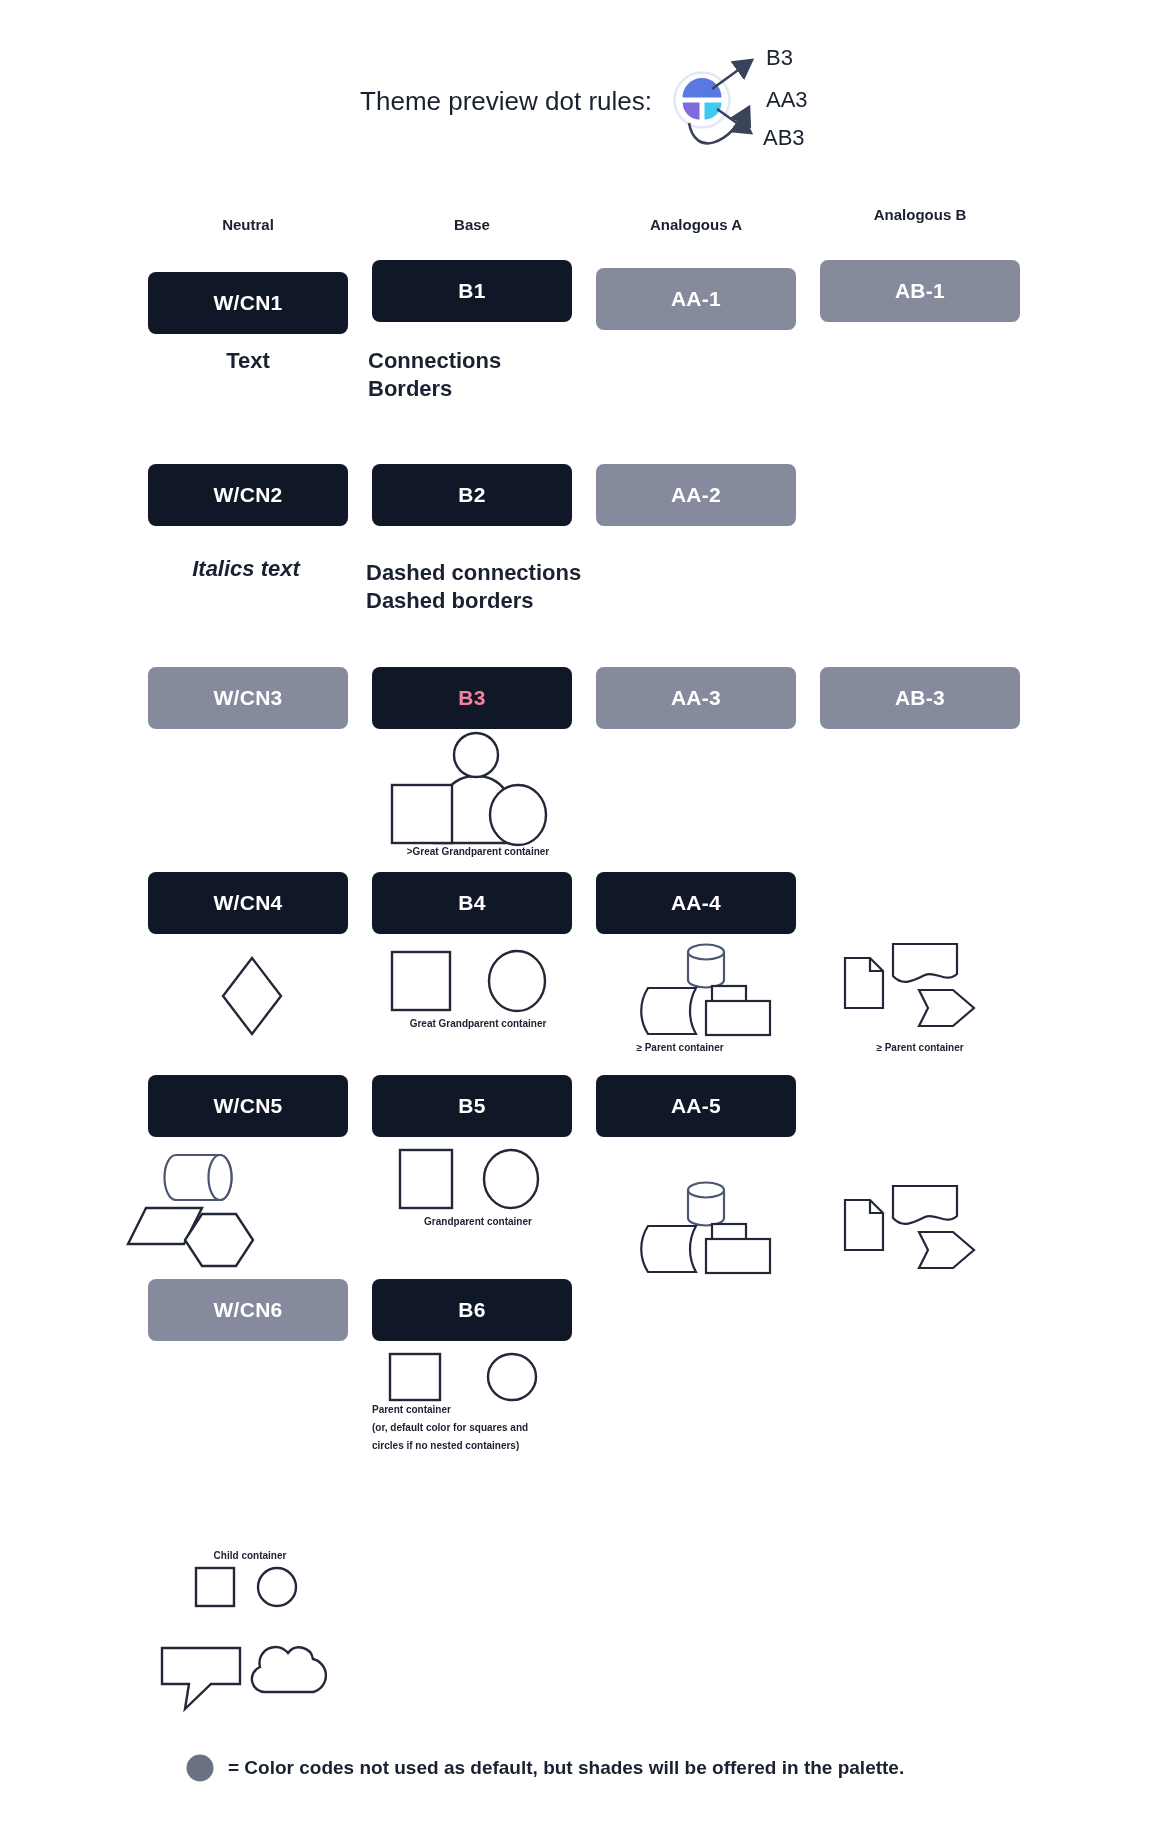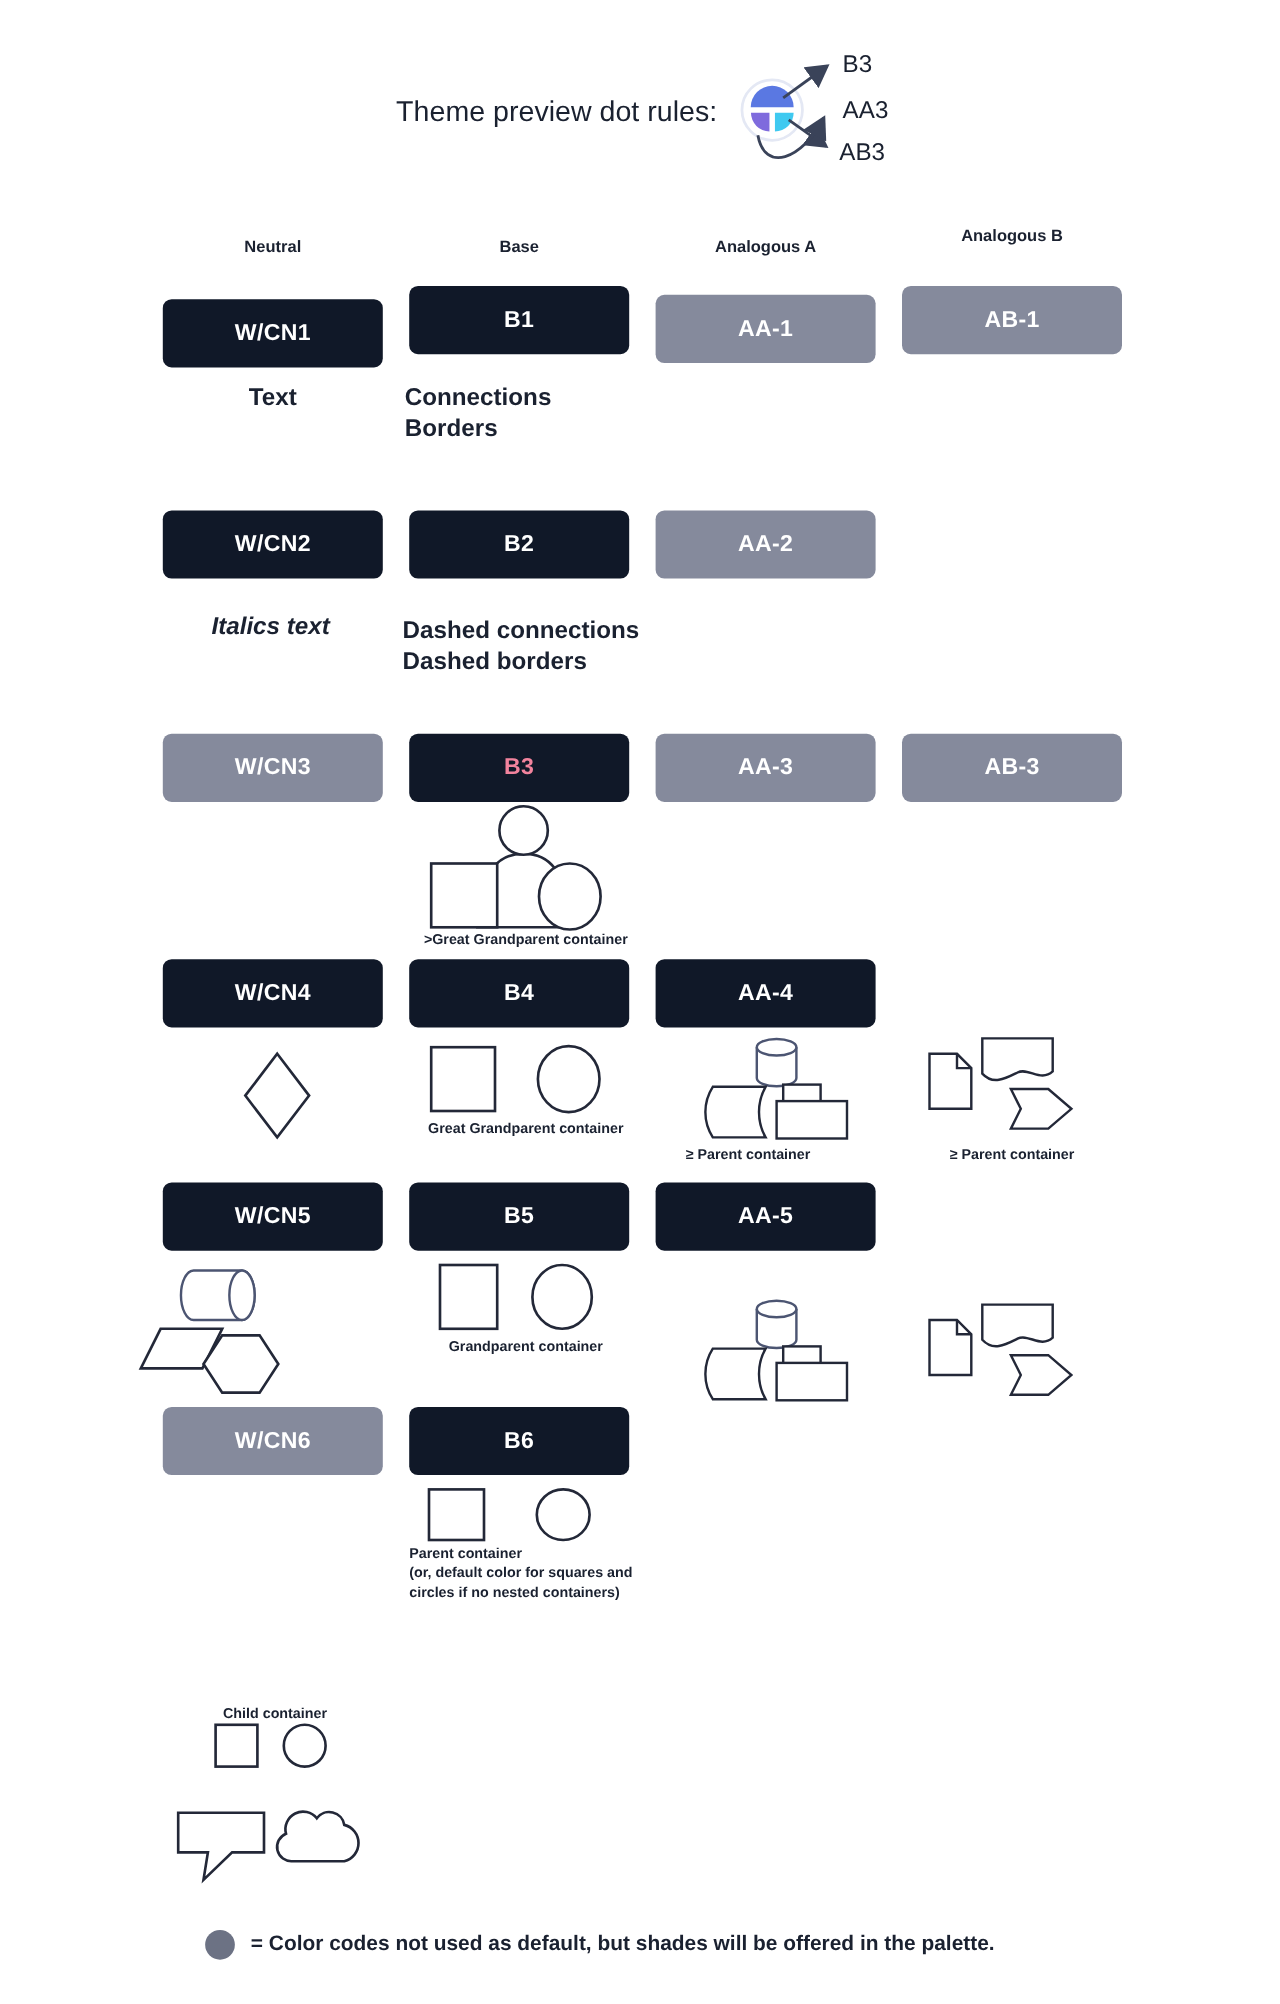--- a/index.html
+++ b/index.html
@@ -10,21 +10,21 @@
           display:flex;align-items:center;justify-content:center;
           color:#fff;font-weight:bold;font-size:21px;letter-spacing:.3px;}
   .swatch.dark{background:#101828;}
   .swatch.gray{background:#858A9C;}
   .swatch .label-pink{color:#F2839D;}
   .colhead{position:absolute;transform:translateX(-50%);font-weight:bold;
            font-size:15px;white-space:nowrap;text-align:center;}
   .ann{position:absolute;font-weight:bold;white-space:nowrap;}
   .ann.center{transform:translateX(-50%);}
   .ann.big{font-size:22px;}
-  .ann.small{font-size:13px;}
+  .ann.small{font-size:10px;}
   .ann.italic{font-style:italic;}
   .title{position:absolute;left:352px;top:86px;width:300px;text-align:right;
          font-size:26px;font-weight:normal;white-space:nowrap;}
   .dotlabel{position:absolute;font-size:22px;white-space:nowrap;}
   .footer-note{position:absolute;left:228px;top:1757px;font-size:19px;
                font-weight:bold;white-space:nowrap;}
 </style>
 </head>
 <body>
 

